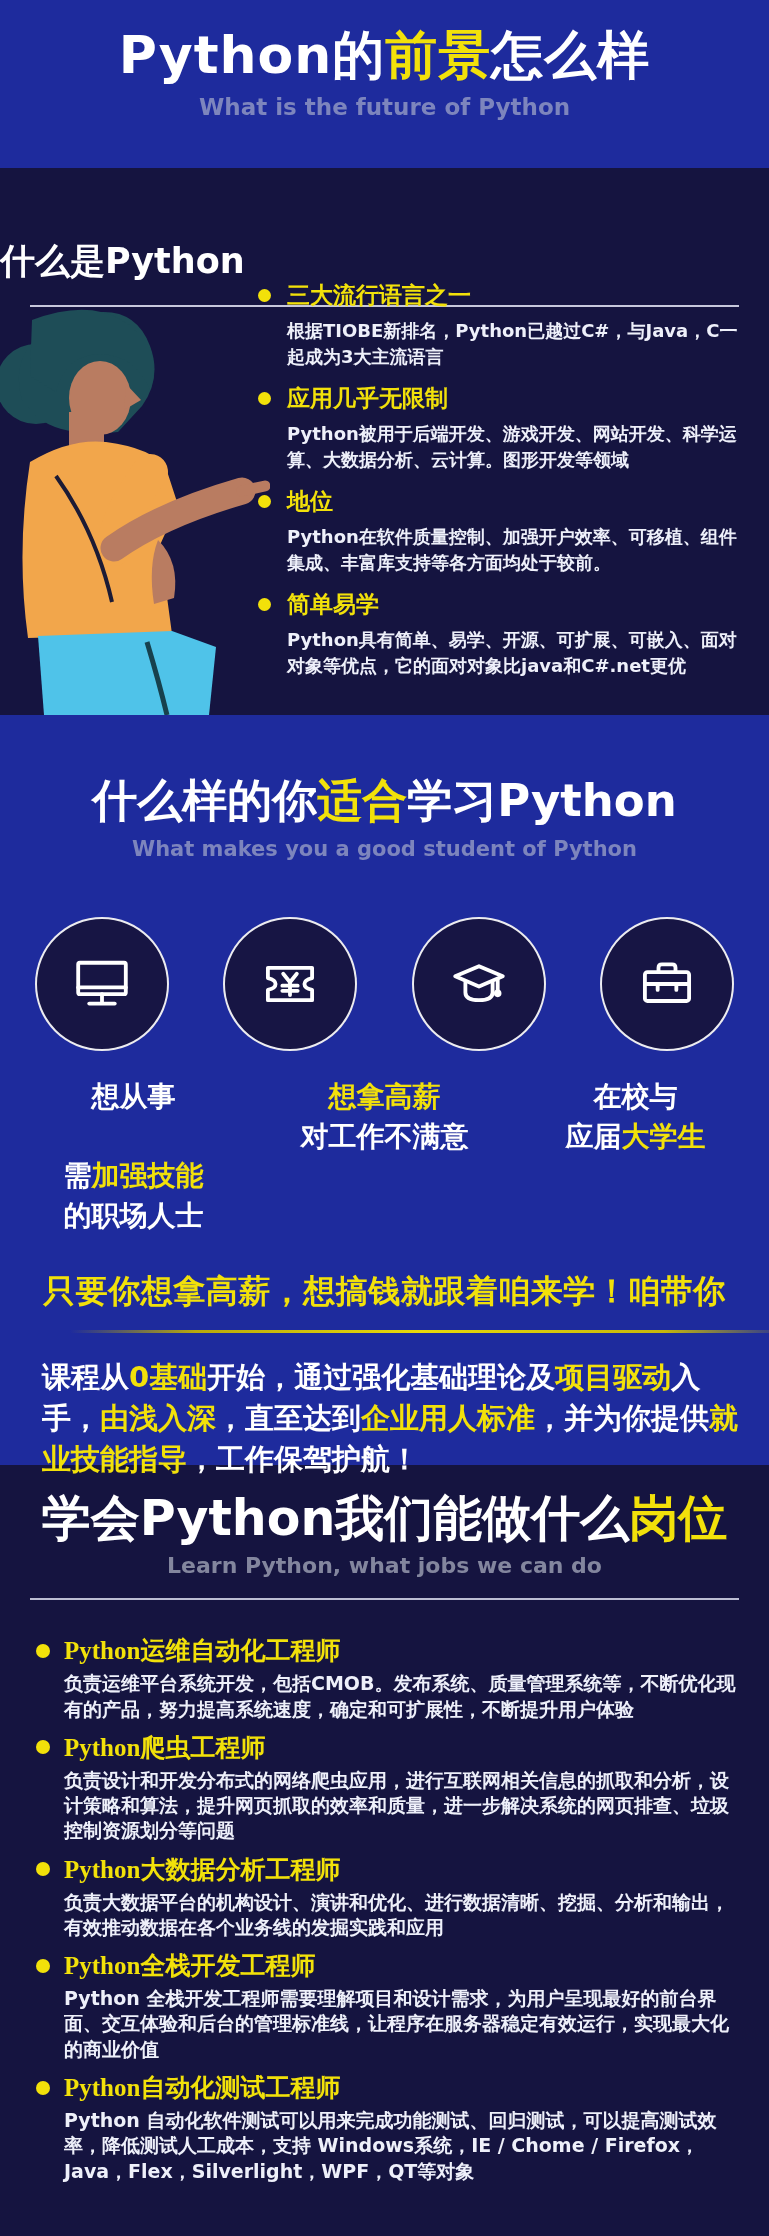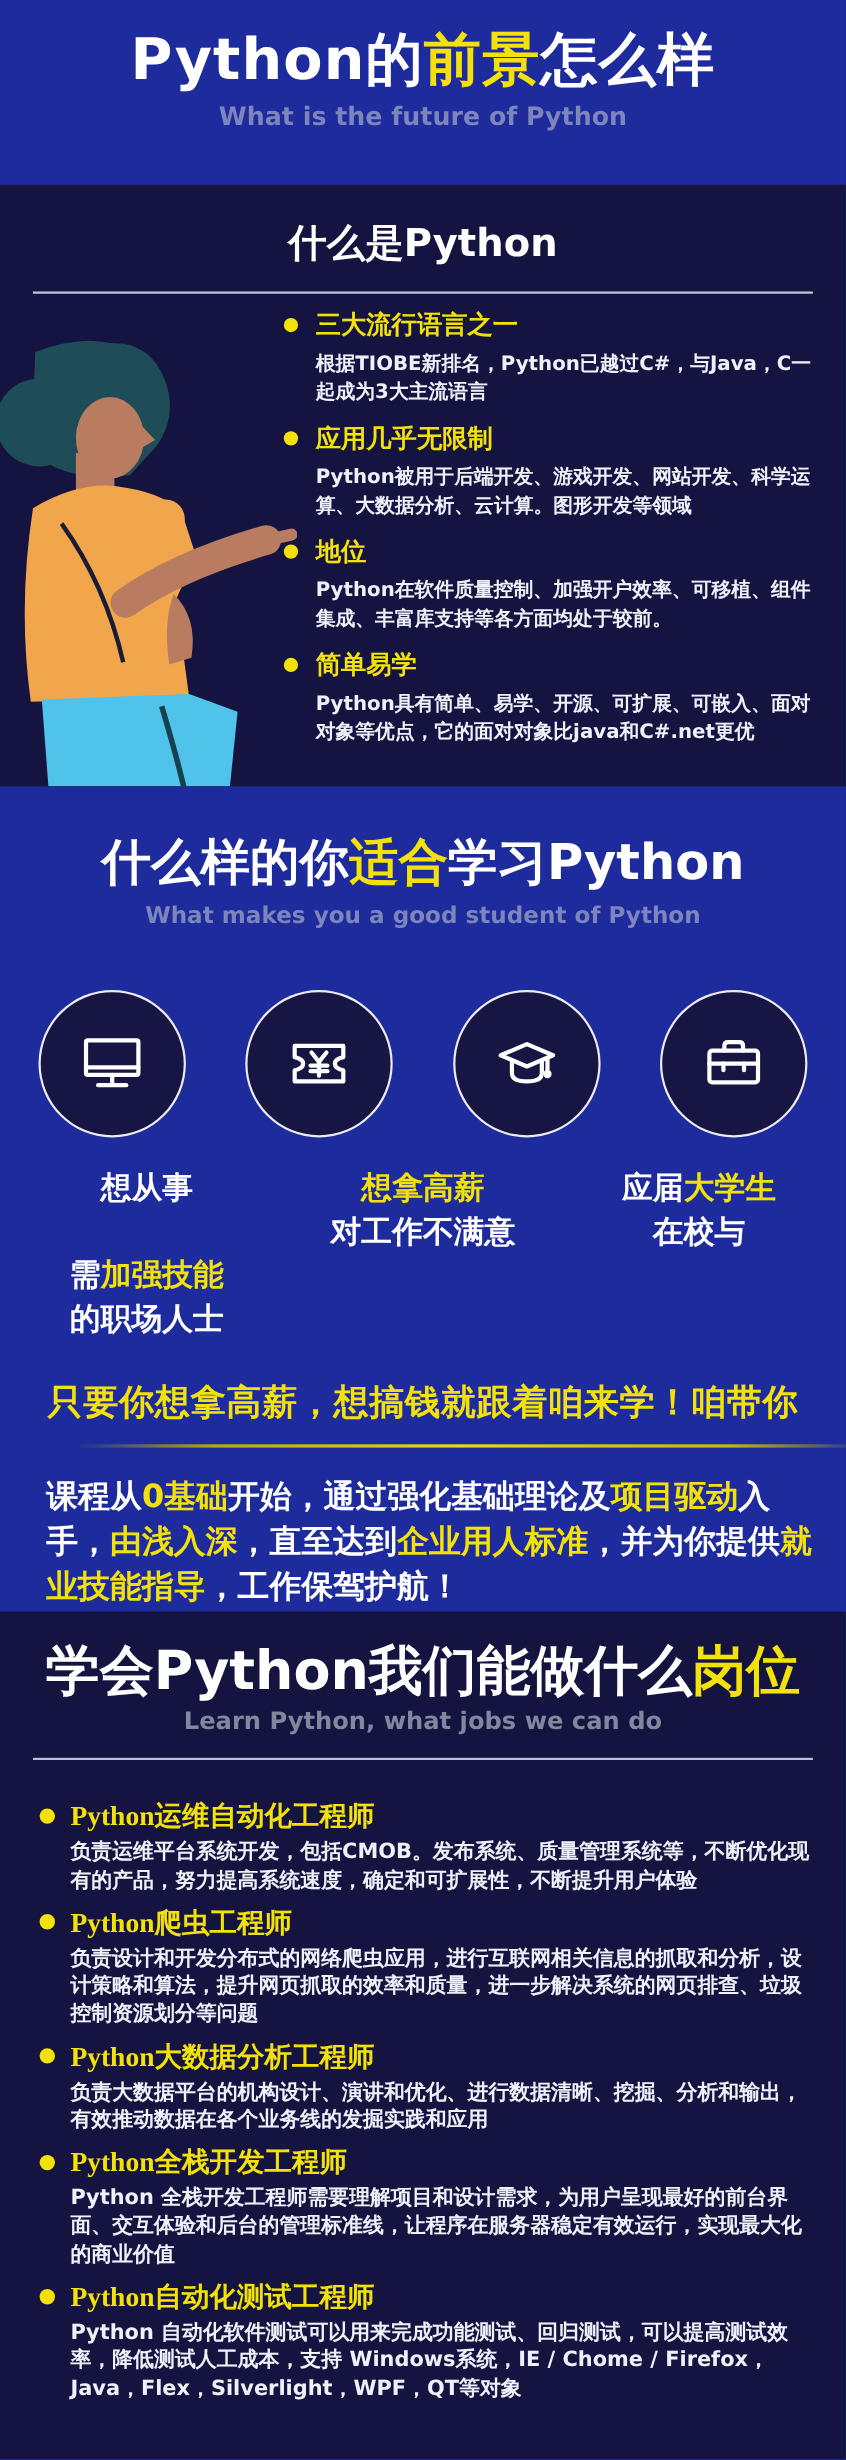--- a/index.html
+++ b/index.html
@@ -15,32 +15,32 @@
   body{width:769px;font-family:"DejaVu Sans","Liberation Sans",sans-serif;}
   .poster{width:769px;height:2236px;overflow:hidden;background:var(--blue);}
 
   
   .sec-hero{height:168px;background:var(--blue);text-align:center;padding-top:26px;}
   .hero-title{font-size:52px;font-weight:bold;color:#ffffff;letter-spacing:1px;line-height:1.15;}
   .hero-sub{margin-top:8px;font-size:23px;color:var(--sub-blue);font-weight:bold;}
 
   
   .sec-what{height:547px;background:var(--navy);position:relative;overflow:hidden;}
-  .what-heading{padding-top:30px;text-align:center;font-size:35px;font-weight:bold;color:#ffffff;}
+  .what-heading{padding-top:30px;font-size:35px;font-weight:bold;color:#ffffff;margin-top:40px;}
   .rule{height:2px;background:rgba(230,232,248,0.85);margin:20px 30px 0 30px;}
   .illustration{position:absolute;left:0;top:132px;width:270px;height:415px;}
   .what-bullets{position:absolute;left:256px;top:112px;right:24px;}
   .bullet{margin-bottom:14px;}
   .bullet-head{display:flex;align-items:center;gap:16px;padding-left:2px;margin-bottom:7px;}
   .dot{width:13px;height:13px;border-radius:50%;background:var(--yellow);flex:0 0 auto;}
   .bullet-title{font-size:23px;font-weight:bold;color:var(--yellow);}
   .bullet-body{margin-left:31px;font-size:18px;line-height:1.42;color:var(--body-text);font-weight:bold;}
 
   
-  .sec-who{height:750px;background:var(--blue);text-align:center;padding-top:43px;}
+  .sec-who{height:750px;background:var(--blue);text-align:center;padding-top:60px;}
   .who-heading{font-size:45px;font-weight:bold;color:#ffffff;line-height:1.15;}
   .who-sub{margin-top:10px;font-size:21px;color:var(--sub-blue);font-weight:bold;}
   .aud-grid{display:grid;grid-template-columns:repeat(4,1fr);padding:0 8px;margin-top:56px;}
   .aud-circle{width:134px;height:134px;border-radius:50%;background:#171544;border:2px solid rgba(255,255,255,0.92);
               margin:0 auto;display:flex;align-items:center;justify-content:center;}
   .aud-labels{display:grid;grid-template-columns:repeat(3,1fr);padding:0 8px;margin-top:26px;}
   .aud-label{font-size:28px;font-weight:bold;color:#ffffff;line-height:1.42;}
   .seg-y{color:var(--yellow);}
   .promo{margin-top:34px;font-size:32px;font-weight:bold;color:var(--yellow);letter-spacing:0.5px;}
   .promo-rule{height:3px;margin:16px 0 0 70px;
@@ -179,22 +179,22 @@
 
     <div class="aud-labels">
       <div class="aud-label">
         <div><span>想从事</span></div>
       </div>
       <div class="aud-label">
         <div><span class="seg-y">想拿高薪</span></div>
         <div><span>对工作不满意</span></div>
       </div>
       <div class="aud-label">
+        <div><span>在校与</span></div>
         <div><span>应届</span><span class="seg-y">大学生</span></div>
-        <div><span>在校与</span></div>
       </div>
       <div class="aud-label">
         <div><span>需</span><span class="seg-y">加强技能</span></div>
         <div><span>的职场人士</span></div>
       </div>
     </div>
 
     <div class="promo">只要你想拿高薪，想搞钱就跟着咱来学！咱带你</div>
     <div class="promo-rule"></div>
     <div class="course"><span>课程从</span><span class="seg-y">0基础</span><span>开始，通过强化基础理论及</span><span class="seg-y">项目驱动</span><span>入手，</span><span class="seg-y">由浅入深</span><span>，直至达到</span><span class="seg-y">企业用人标准</span><span>，并为你提供</span><span class="seg-y">就业技能指导</span><span>，工作保驾护航！</span></div>

